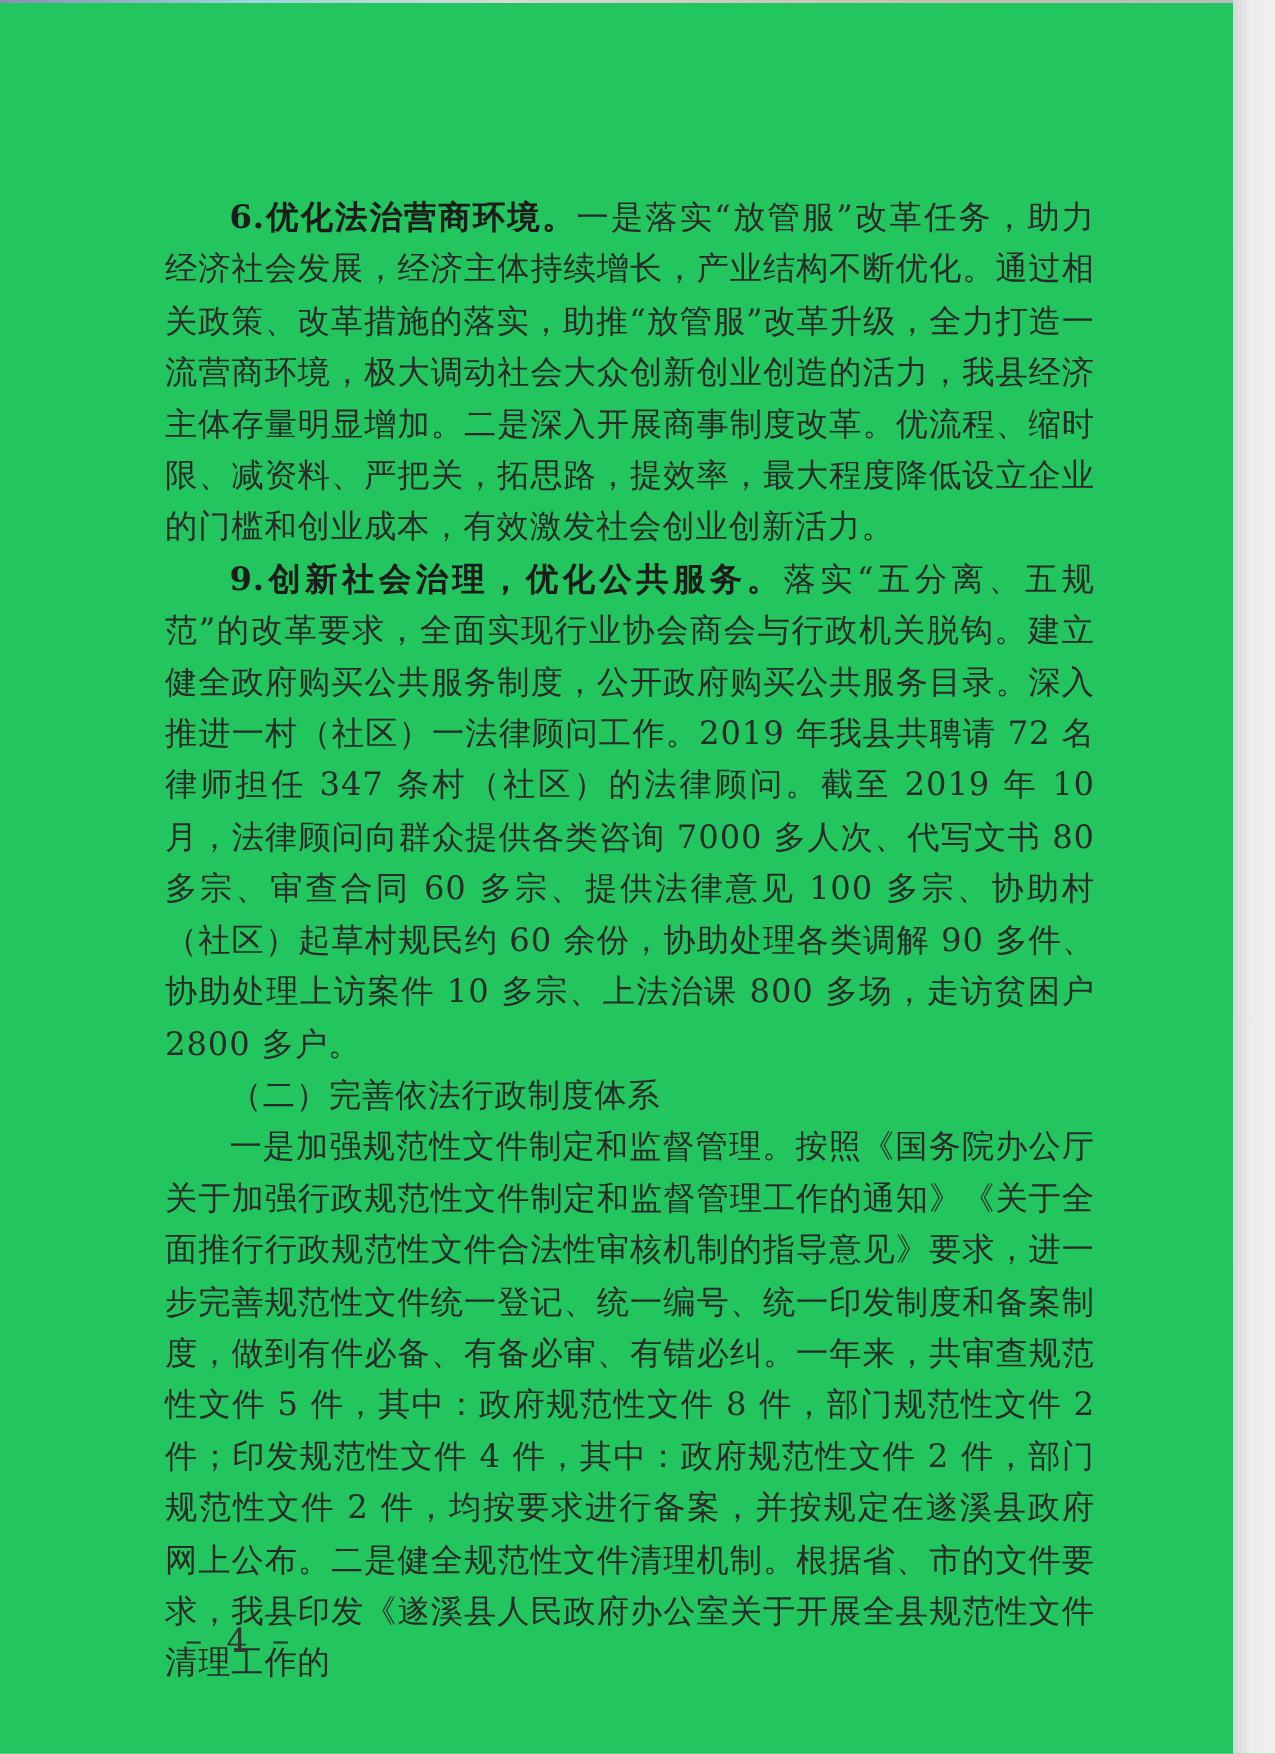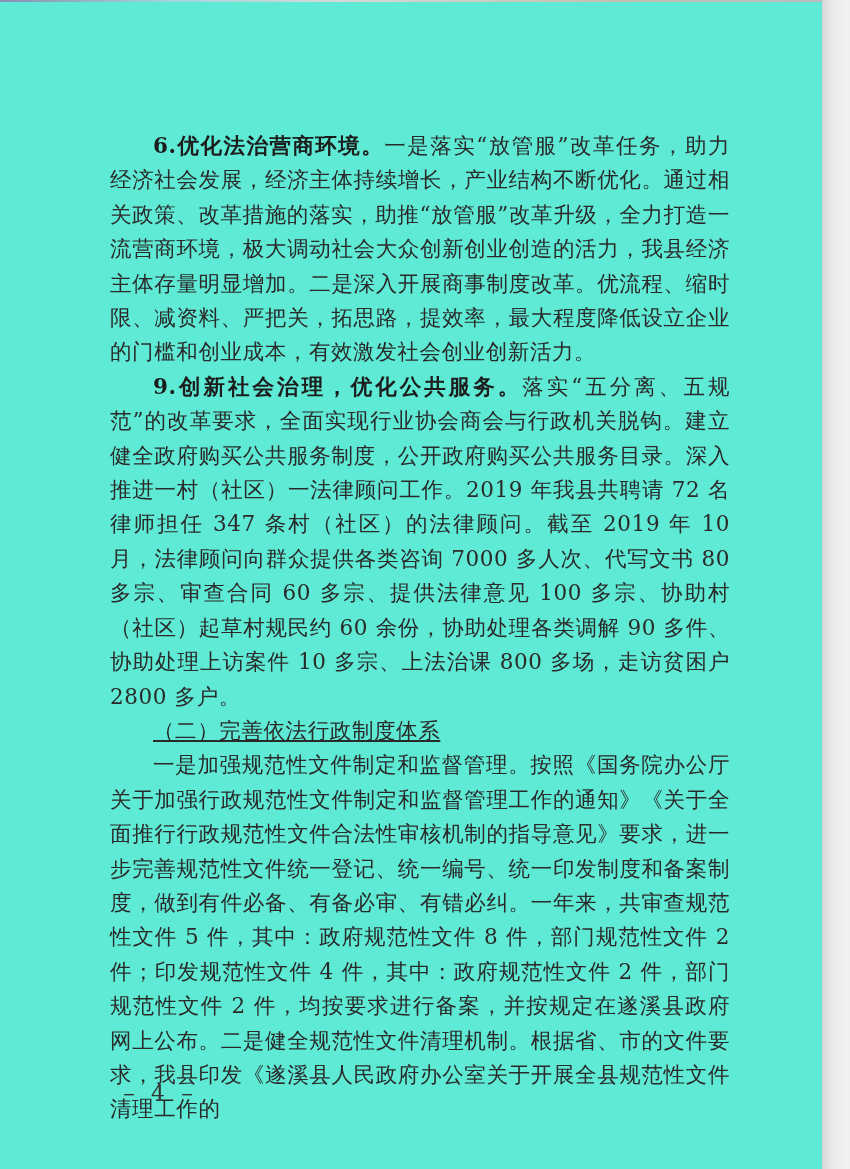--- a/index.html
+++ b/index.html
@@ -13,21 +13,21 @@
     position: relative;
     overflow: hidden;
     font-family: "DejaVu Serif", "Liberation Serif", serif;
   }
   .page {
     position: absolute;
     left: 0;
     top: 2px;
     width: 822px;
     height: 1167px;
-    background: #5eead4;
+    background: #22c55e;
   }
   .topstrip {
     position: absolute;
     left: 0; top: 0;
     width: 850px; height: 3px;
     background: linear-gradient(90deg, #8a8fb0 0%, #9fd6dc 20%, #d8d8d8 40%, #c8c0b0 70%, #b9b9c0 100%);
   }
   .rightshade {
     position: absolute;
     right: 0; top: 0;
@@ -49,21 +49,20 @@
     margin: 0;
     text-indent: 2em;
   }
   .bold {
     font-weight: bold;
     color: #1c1c1c;
   }
   .heading {
     margin: 0;
     text-indent: 2em;
-    text-decoration: underline;
   }
   .page-number {
     position: absolute;
     left: 118px;
     top: 1077px;
     font-size: 22px;
     color: #333;
     letter-spacing: 2px;
     font-family: "DejaVu Serif", serif;
   }

